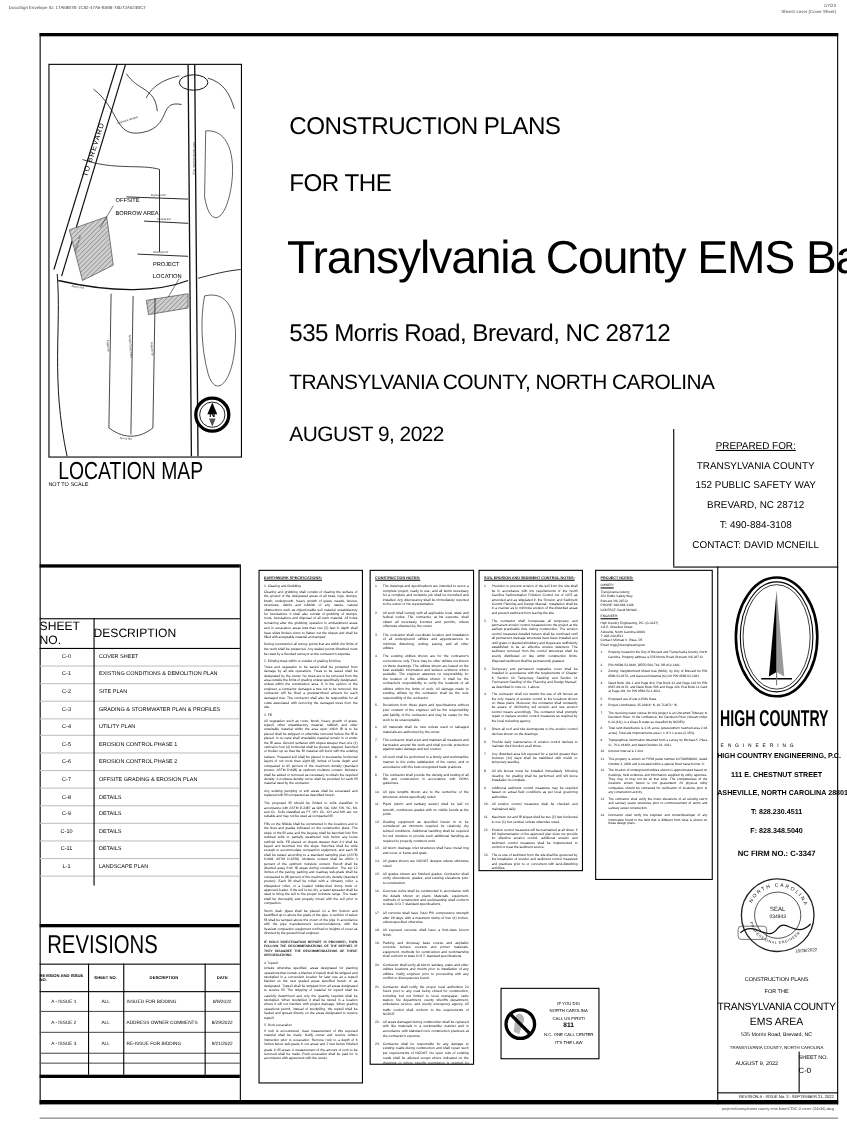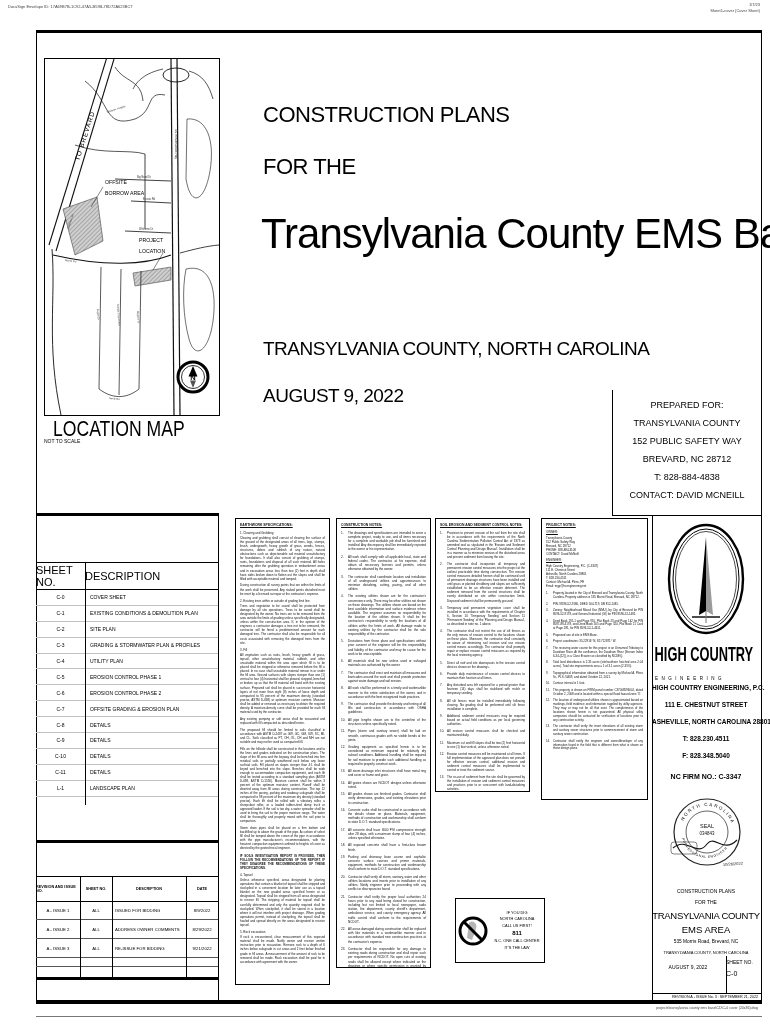--- a/index.html
+++ b/index.html
@@ -9,21 +9,21 @@
   .bar{position:absolute;background:#000;}
   .ctr{text-align:left;}
   .tiny{font-size:4px;color:#444;}
   
   .kicker{font-size:22px;letter-spacing:-0.5px;white-space:nowrap;}
   .maintitle{font-size:42px;letter-spacing:-1px;white-space:nowrap;}
   .sub1{font-size:22px;letter-spacing:-0.5px;white-space:nowrap;}
   .sub2{font-size:19px;letter-spacing:-0.5px;white-space:nowrap;}
   
   .prep{font-size:9px;line-height:18px;text-align:center;}
-  .prep .hd{}
+  .prep .hd{text-decoration:underline;}
   
   .bighead{font-size:25px;transform:scale(.88,1.12);transform-origin:center top;white-space:nowrap;}
   .idx-hdr{font-size:11px;}
   .idx-row{display:flex;height:14.9px;border-bottom:1px solid #c2c2c2;font-size:5px;align-items:center;}
   .idx-row .c1{width:49px;text-align:center;flex:none;}
   .idx-row .c2{padding-left:5px;flex:1;text-align:left;}
   .rev-row{display:flex;height:18px;font-size:4.3px;align-items:center;border-bottom:1px solid #555;}
   .rev-row .r1{width:44px;text-align:center;flex:none;}
   .rev-row .r2{width:32px;text-align:center;flex:none;}
   .rev-row .r3{width:74px;padding-left:3px;box-sizing:border-box;flex:none;text-align:left;}
@@ -147,31 +147,32 @@
     </svg>
   </div>
   <div class="abs ctr" style="left:44px;top:416px;width:174px;">
     <span class="bighead" style="display:inline-block;font-size:20px;">LOCATION MAP</span>
   </div>
   <div class="abs ctr" style="left:44px;top:438px;width:174px;font-size:5px;">NOT TO SCALE</div>
 
   <div class="abs kicker" style="left:263px;top:102px;">CONSTRUCTION PLANS</div>
   <div class="abs kicker" style="left:263px;top:154px;">FOR THE</div>
   <div class="abs maintitle" style="left:261px;top:210px;">Transylvania County EMS Base</div>
+  <div class="abs sub1" style="left:263px;top:290px;">535 Morris Road, Brevard, NC 28712</div>
   <div class="abs sub2" style="left:263px;top:338px;">TRANSYLVANIA COUNTY, NORTH CAROLINA</div>
   <div class="abs sub2" style="left:263px;top:385px;">AUGUST 9, 2022</div>
 
   <div class="bar" style="left:612px;top:390px;width:1px;height:125px;"></div>
   <div class="bar" style="left:612px;top:515px;width:150px;height:1px;"></div>
   <div class="abs prep" style="left:614px;top:396px;width:146px;">
     <div class="hd">PREPARED FOR:</div>
     <div>TRANSYLVANIA COUNTY</div>
     <div>152 PUBLIC SAFETY WAY</div>
     <div>BREVARD, NC 28712</div>
-    <div>T: 828-884-4838</div>
+    <div>T: 490-884-3108</div>
     <div>CONTACT: DAVID MCNEILL</div>
   </div>
 
   <div class="bar" style="left:36px;top:513px;width:182px;height:2.5px;"></div>
   <div class="bar" style="left:218px;top:513px;width:1px;height:488px;"></div>
   <div class="bar" style="left:36px;top:562px;width:182px;height:1px;"></div>
   <div class="abs" style="left:36px;top:562px;width:182px;height:28px;display:flex;align-items:center;border-bottom:1px solid #000;box-sizing:border-box;">
     <div class="idx-hdr ctr" style="width:49px;">SHEET NO.</div>
     <div class="idx-hdr ctr" style="flex:1;">DESCRIPTION</div>
   </div>
@@ -238,20 +239,23 @@
       </div>
 
       <div class="idx-row">
         <div class="c1">L-1</div>
         <div class="c2">LANDSCAPE PLAN</div>
       </div>
     </div>
   <div class="colline" style="left:85px;top:562px;height:243px;"></div>
 
   <div class="bar" style="left:36px;top:840px;width:182px;height:2.5px;"></div>
+  <div class="abs ctr" style="left:36px;top:846px;width:182px;">
+    <span class="bighead" style="display:inline-block;font-size:21px;">REVISIONS</span>
+  </div>
   <div class="bar" style="left:36px;top:876px;width:182px;height:1px;"></div>
   <div class="abs rev-hdr" style="left:36px;top:876px;width:182px;display:flex;">
     <div style="width:44px;">REVISION AND ISSUE NO.</div>
     <div style="width:32px;">SHEET NO.</div>
     <div style="width:74px;">DESCRIPTION</div>
     <div style="width:32px;">DATE</div>
   </div>
   <div class="abs" style="left:36px;top:901px;width:182px;">
 
       <div class="rev-row">

